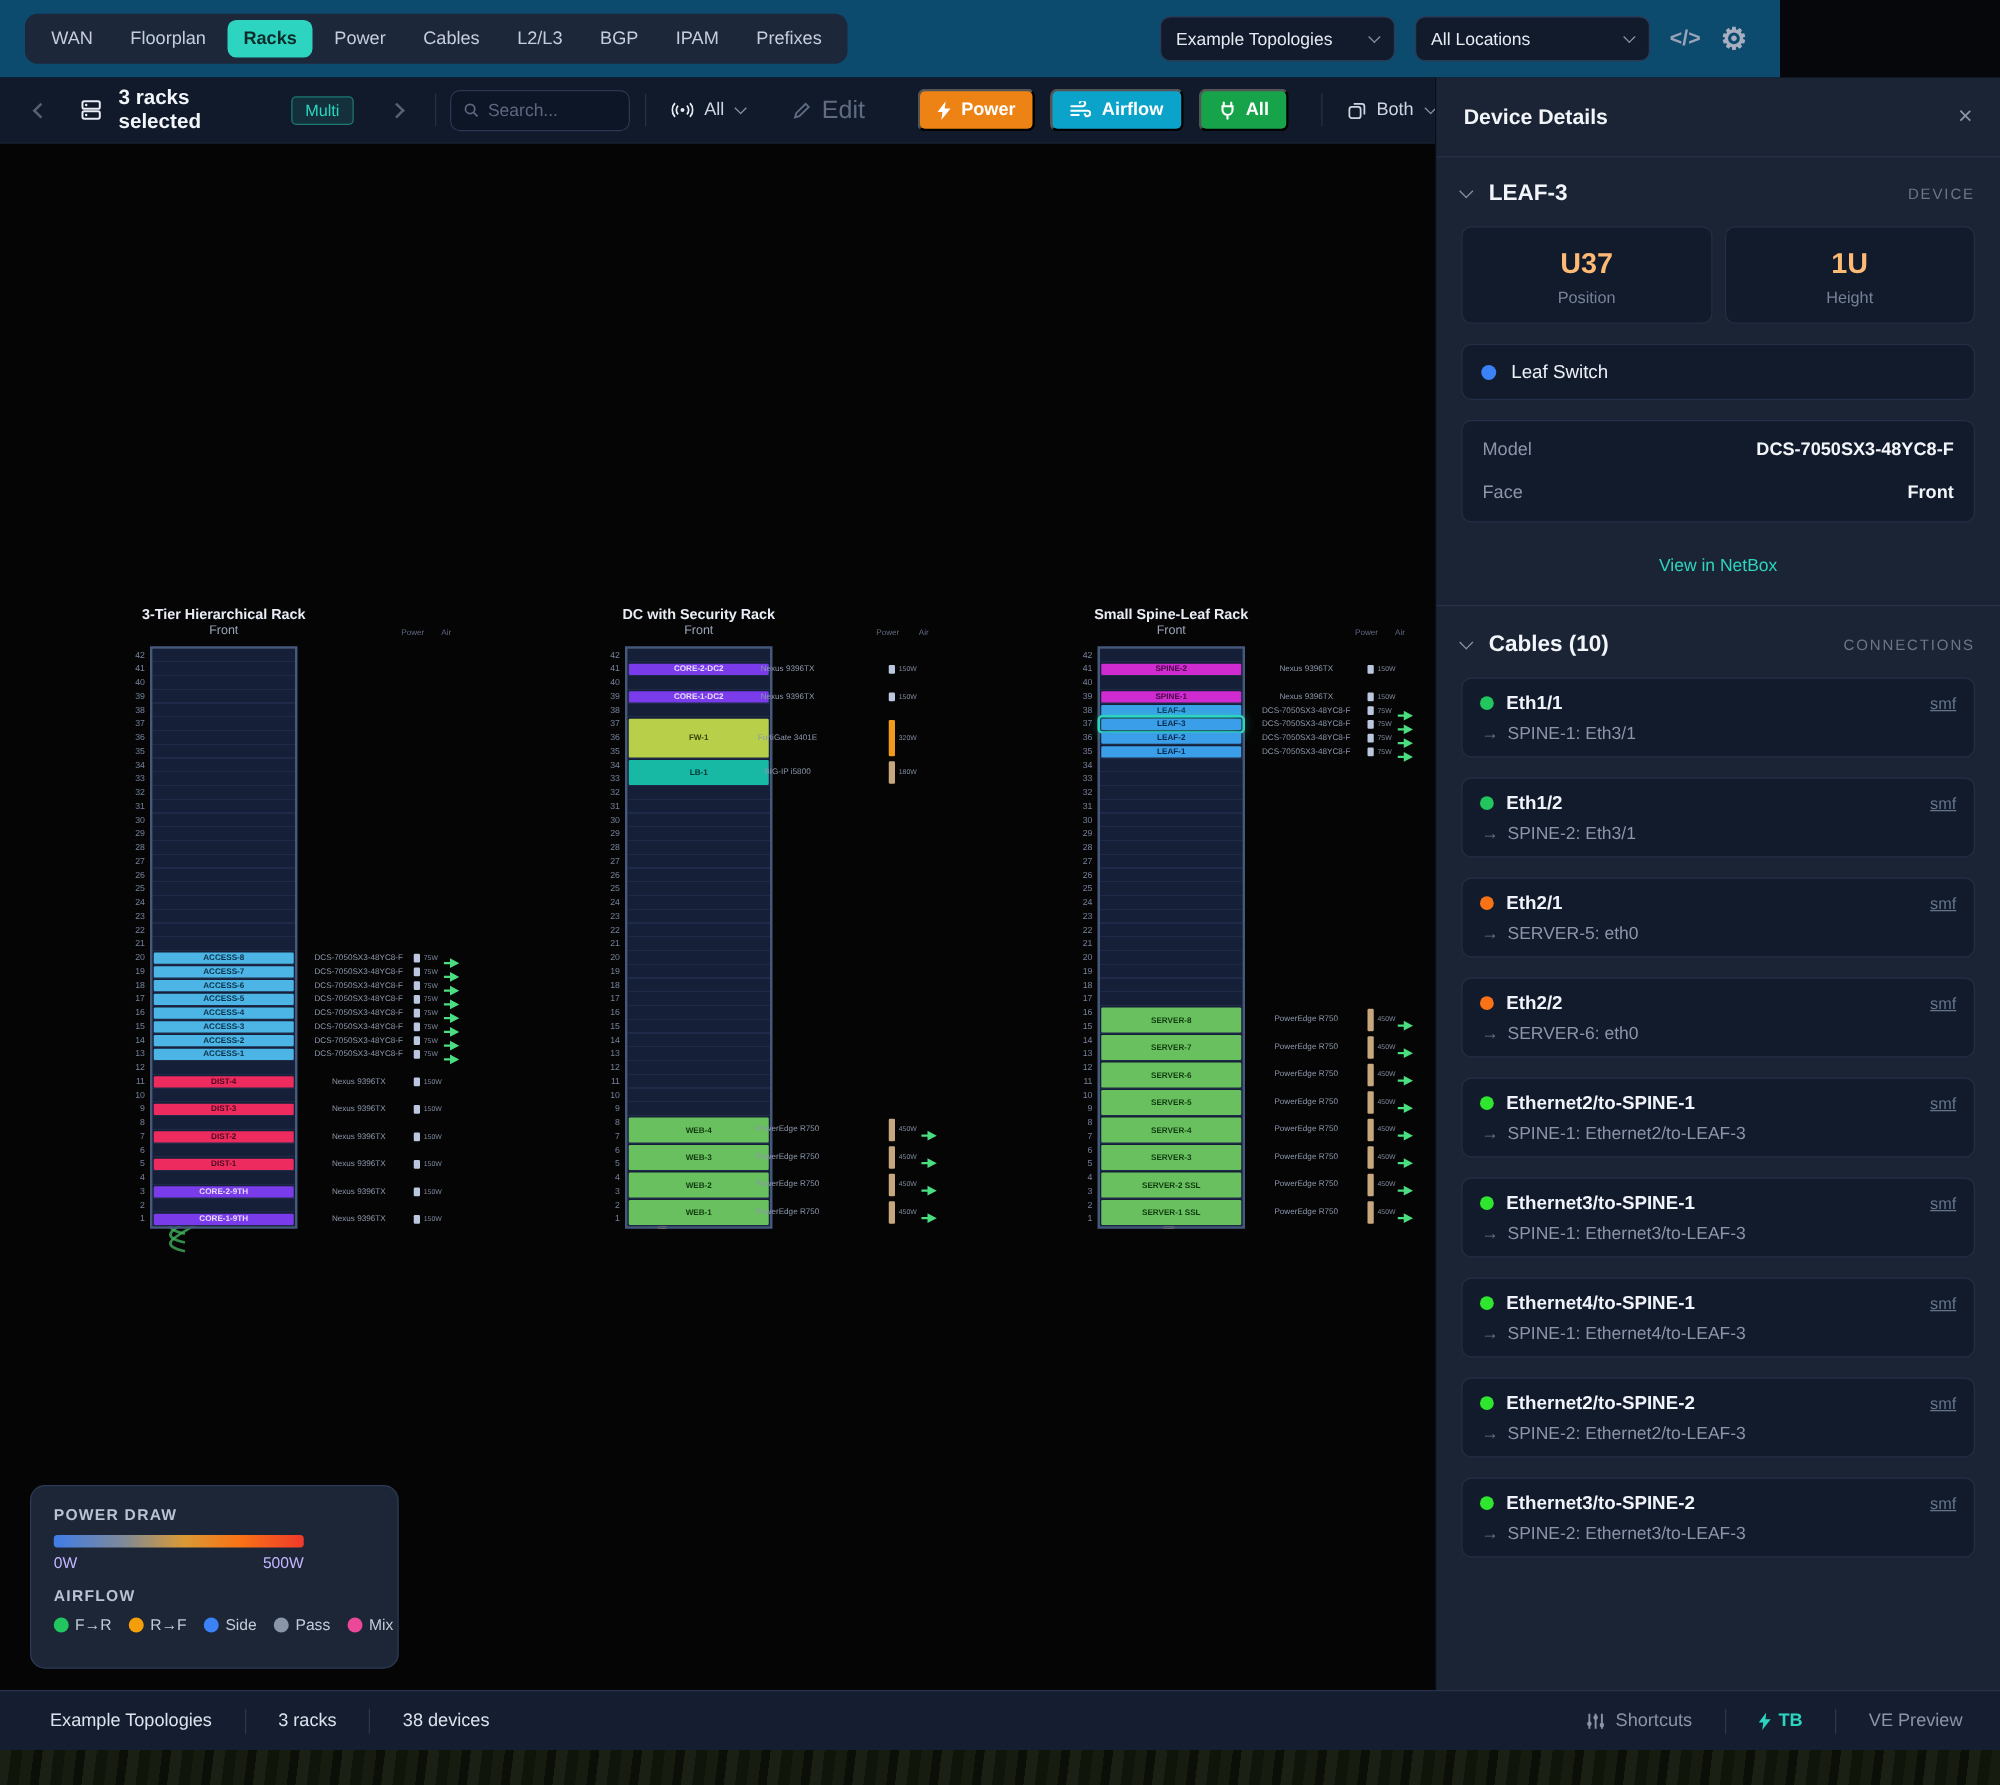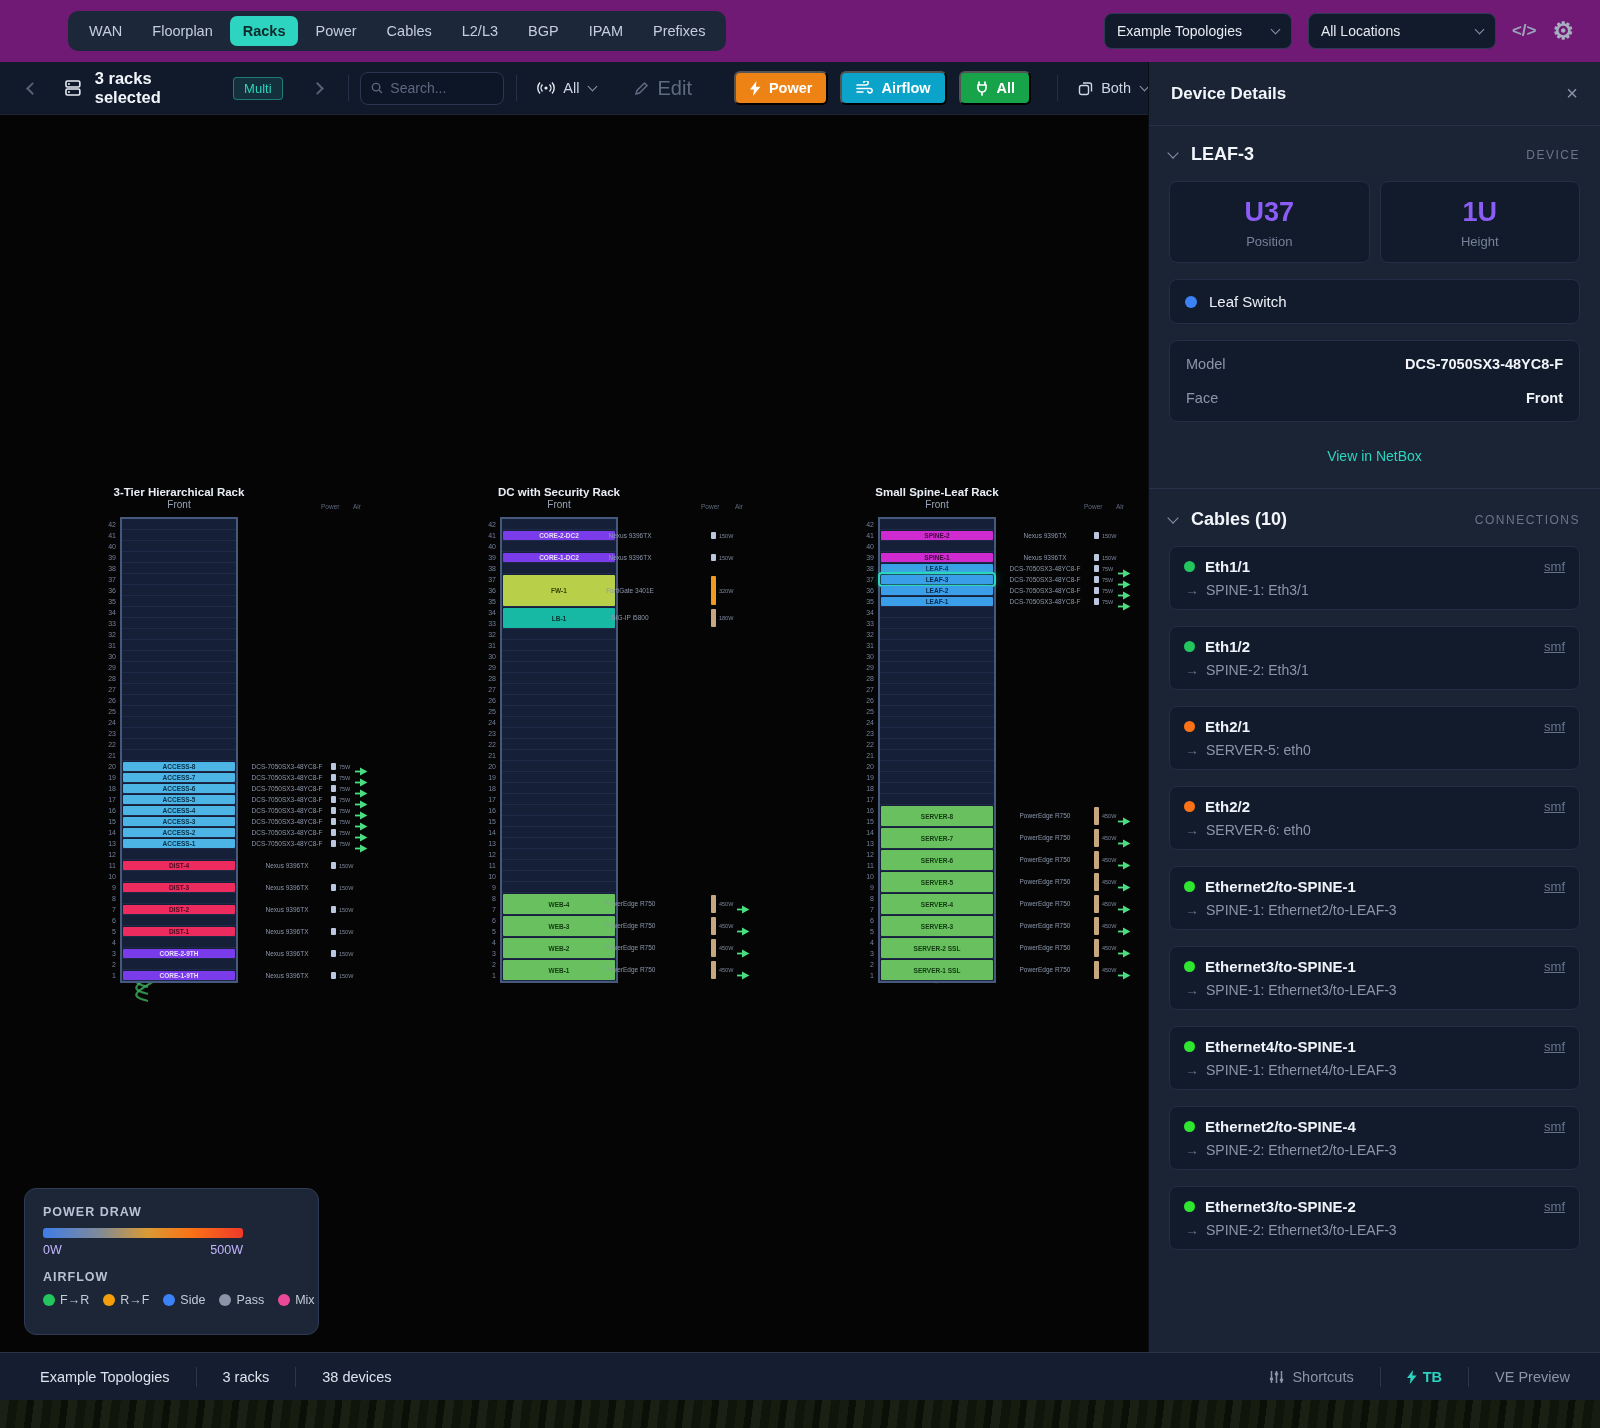--- a/index.html
+++ b/index.html
@@ -1,22 +1,22 @@
 <!DOCTYPE html>
 <html><head>
 <meta charset="utf-8">
 <style>
   * { margin:0; padding:0; box-sizing:border-box; }
   html,body { width:1600px; height:1428px; overflow:hidden; background:#05070b;
     font-family:"Liberation Sans", sans-serif; }
   .app { position:absolute; inset:0; width:1600px; height:1428px; }
 
   
-  .topnav { position:absolute; left:0; top:0; width:1600px; height:62px;
-    background:#701a75; display:flex; align-items:center;padding-left:48px; }
+  .topnav { position:absolute; left:0; top:0; width:1424px; height:62px;
+    background:#0c4a6e; display:flex; align-items:center; }
   .nav-pills { display:flex; gap:4px; background:#1c2739; border-radius:10px;
     padding:5px 8px; margin-left:20px; align-items:center; }
   .nav-item { color:#c6cedd; font-size:14.5px; padding:7px 13px; border-radius:7px; cursor:default; }
   .nav-item.active { background:#2dd4bf; color:#0d2a2b; font-weight:bold; }
   .topnav-right { margin-left:auto; display:flex; align-items:center; gap:16px; margin-right:26px; }
   .select { height:36px; min-width:188px; border:1px solid #2d3a55; border-radius:8px;
     display:flex; align-items:center; padding:0 12px; color:#e6eaf2; font-size:14px;
     background:#121b2c; justify-content:space-between; gap:18px; }
   .chev { width:7px; height:7px; border-right:1.6px solid #8b95a8; border-bottom:1.6px solid #8b95a8;
     transform:rotate(45deg); display:inline-block; margin-top:-4px; }
@@ -86,21 +86,21 @@
   .close-x { color:#8b95a8; font-size:20px; }
   .panel-body { padding:18px 20px 0 20px; }
   .sec-hdr { display:flex; align-items:center; margin-bottom:16px; }
   .sec-chev { width:8px; height:8px; border-right:1.8px solid #8b95a8; border-bottom:1.8px solid #8b95a8;
     transform:rotate(45deg); margin-right:14px; margin-top:-4px; }
   .sec-name { color:#f2f5fa; font-size:18px; font-weight:bold; }
   .sec-tag { margin-left:auto; color:#6b7689; font-size:12px; letter-spacing:1.5px; }
   .stats { display:flex; gap:10px; }
   .stat-card { flex:1; background:#121b2c; border:1px solid #232f46; border-radius:8px;
     text-align:center; padding:15px 6px 13px 6px; }
-  .stat-v { color:#8b5cf6; font-size:27px; font-weight:bold; }
+  .stat-v { color:#fdba74; font-size:23px; font-weight:bold; }
   .stat-v.green { color:#22c55e; font-size:21px; }
   .stat-l { color:#76829a; font-size:13px; margin-top:6px; }
   .role-card { margin-top:16px; background:#121b2c; border:1px solid #232f46; border-radius:8px;
     display:flex; align-items:center; gap:12px; padding:13px 15px; color:#eef1f7; font-size:15px; }
   .props-card { margin-top:16px; background:#121b2c; border:1px solid #232f46; border-radius:8px;
     padding:6px 16px; }
   .prop-row { display:flex; justify-content:space-between; padding:9px 0; color:#8b96ab; font-size:14.5px; }
   .prop-row .v { color:#f2f5fa; font-weight:bold; }
   .cta { margin-top:18px; width:100%; height:40px; background:#14b8a6; border:none; border-radius:6px;
     color:#082726; font-size:15px; font-weight:bold; font-family:"Liberation Sans",sans-serif; }
@@ -763,21 +763,21 @@
             <div class="cable-r1">
               <span class="cdot" style="background:#2fe62f"></span>
               <span class="cable-name">Ethernet4/to-SPINE-1</span>
               <span class="cable-type">smf</span>
             </div>
             <div class="cable-r2"><span class="arr">→</span>SPINE-1: Ethernet4/to-LEAF-3</div>
           </div>
           <div class="cable-card">
             <div class="cable-r1">
               <span class="cdot" style="background:#2fe62f"></span>
-              <span class="cable-name">Ethernet2/to-SPINE-4</span>
+              <span class="cable-name">Ethernet2/to-SPINE-2</span>
               <span class="cable-type">smf</span>
             </div>
             <div class="cable-r2"><span class="arr">→</span>SPINE-2: Ethernet2/to-LEAF-3</div>
           </div>
           <div class="cable-card">
             <div class="cable-r1">
               <span class="cdot" style="background:#2fe62f"></span>
               <span class="cable-name">Ethernet3/to-SPINE-2</span>
               <span class="cable-type">smf</span>
             </div>

